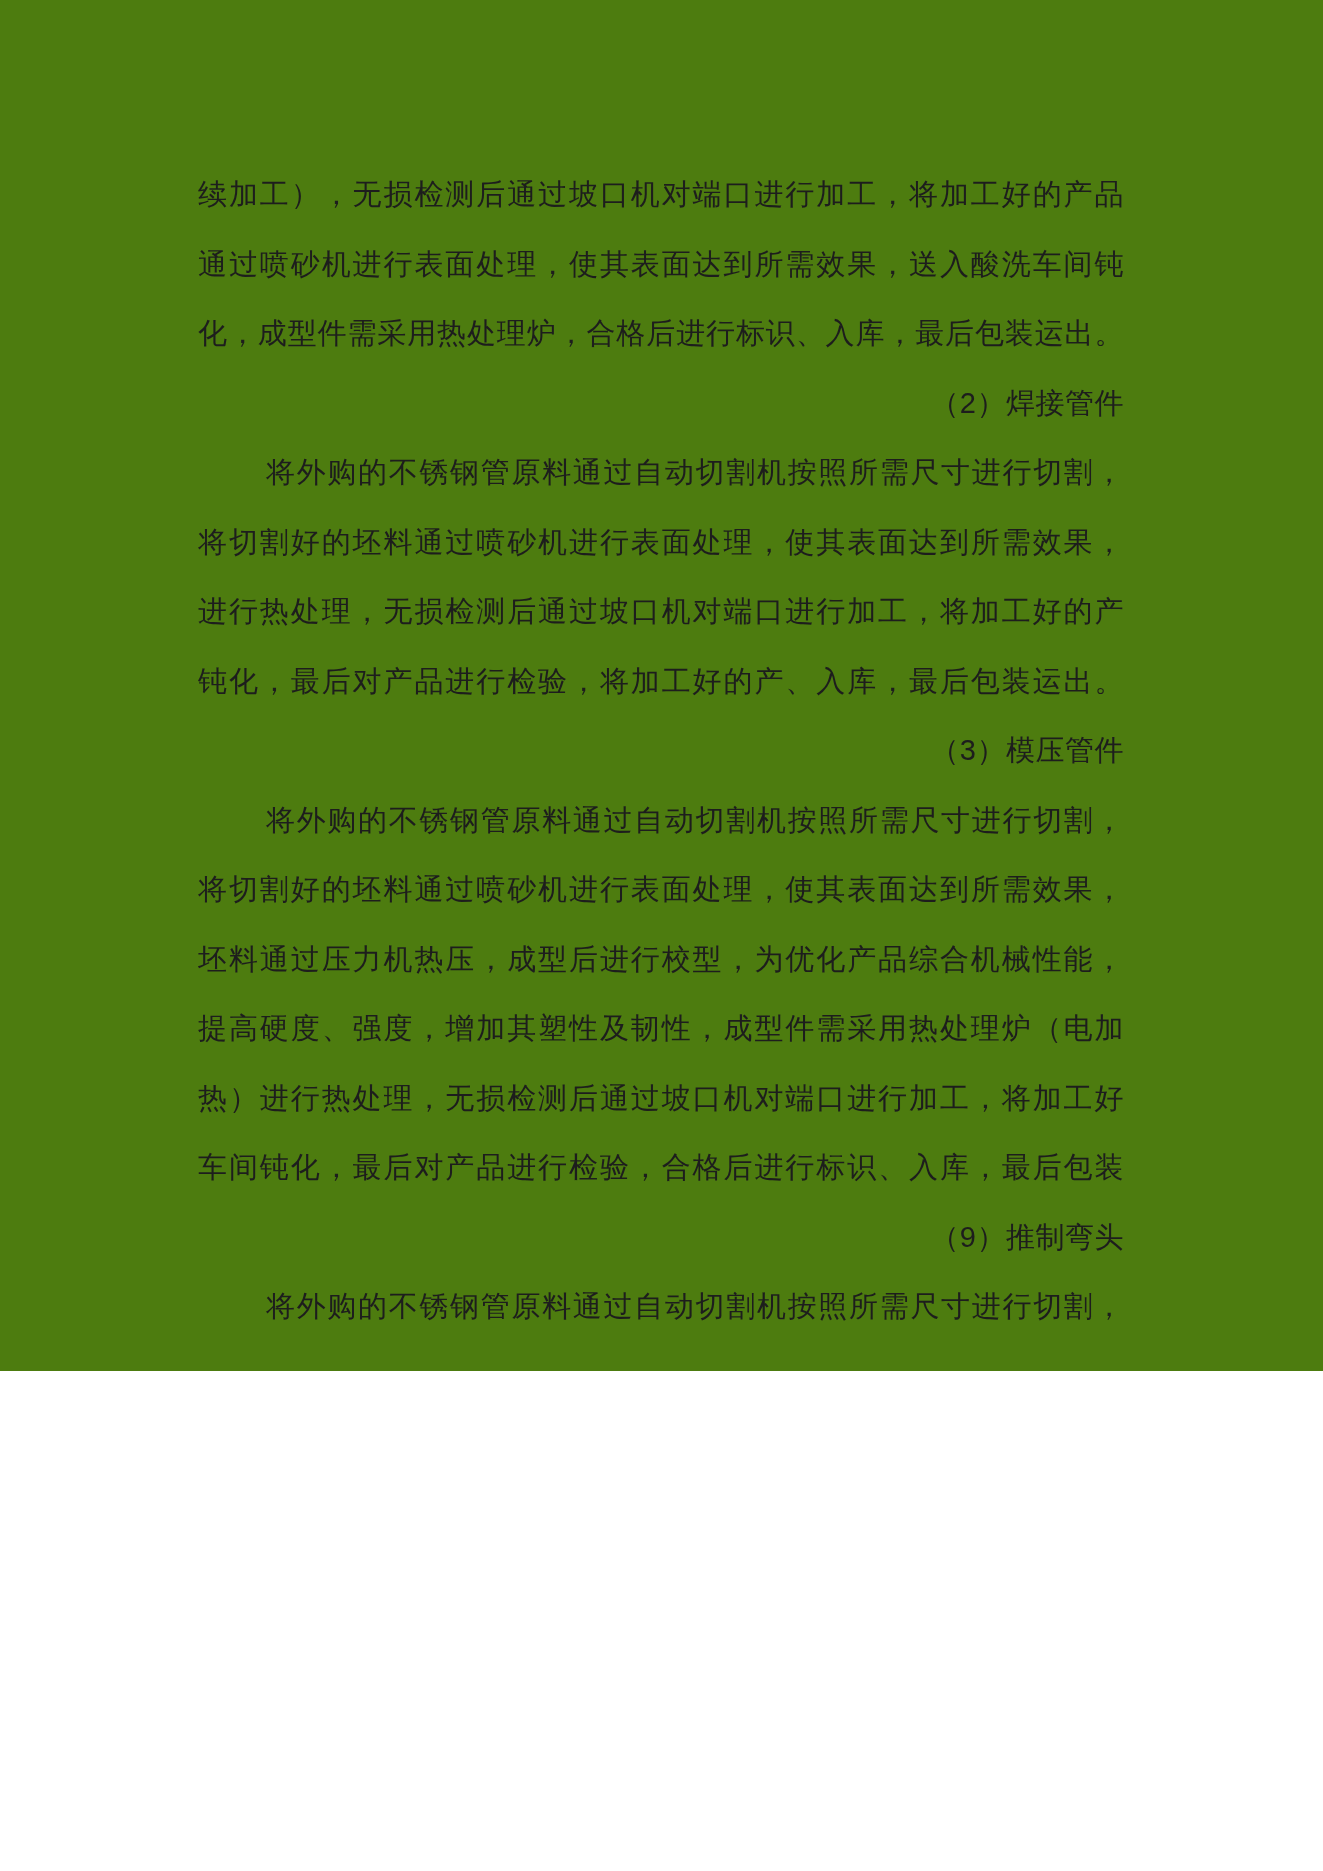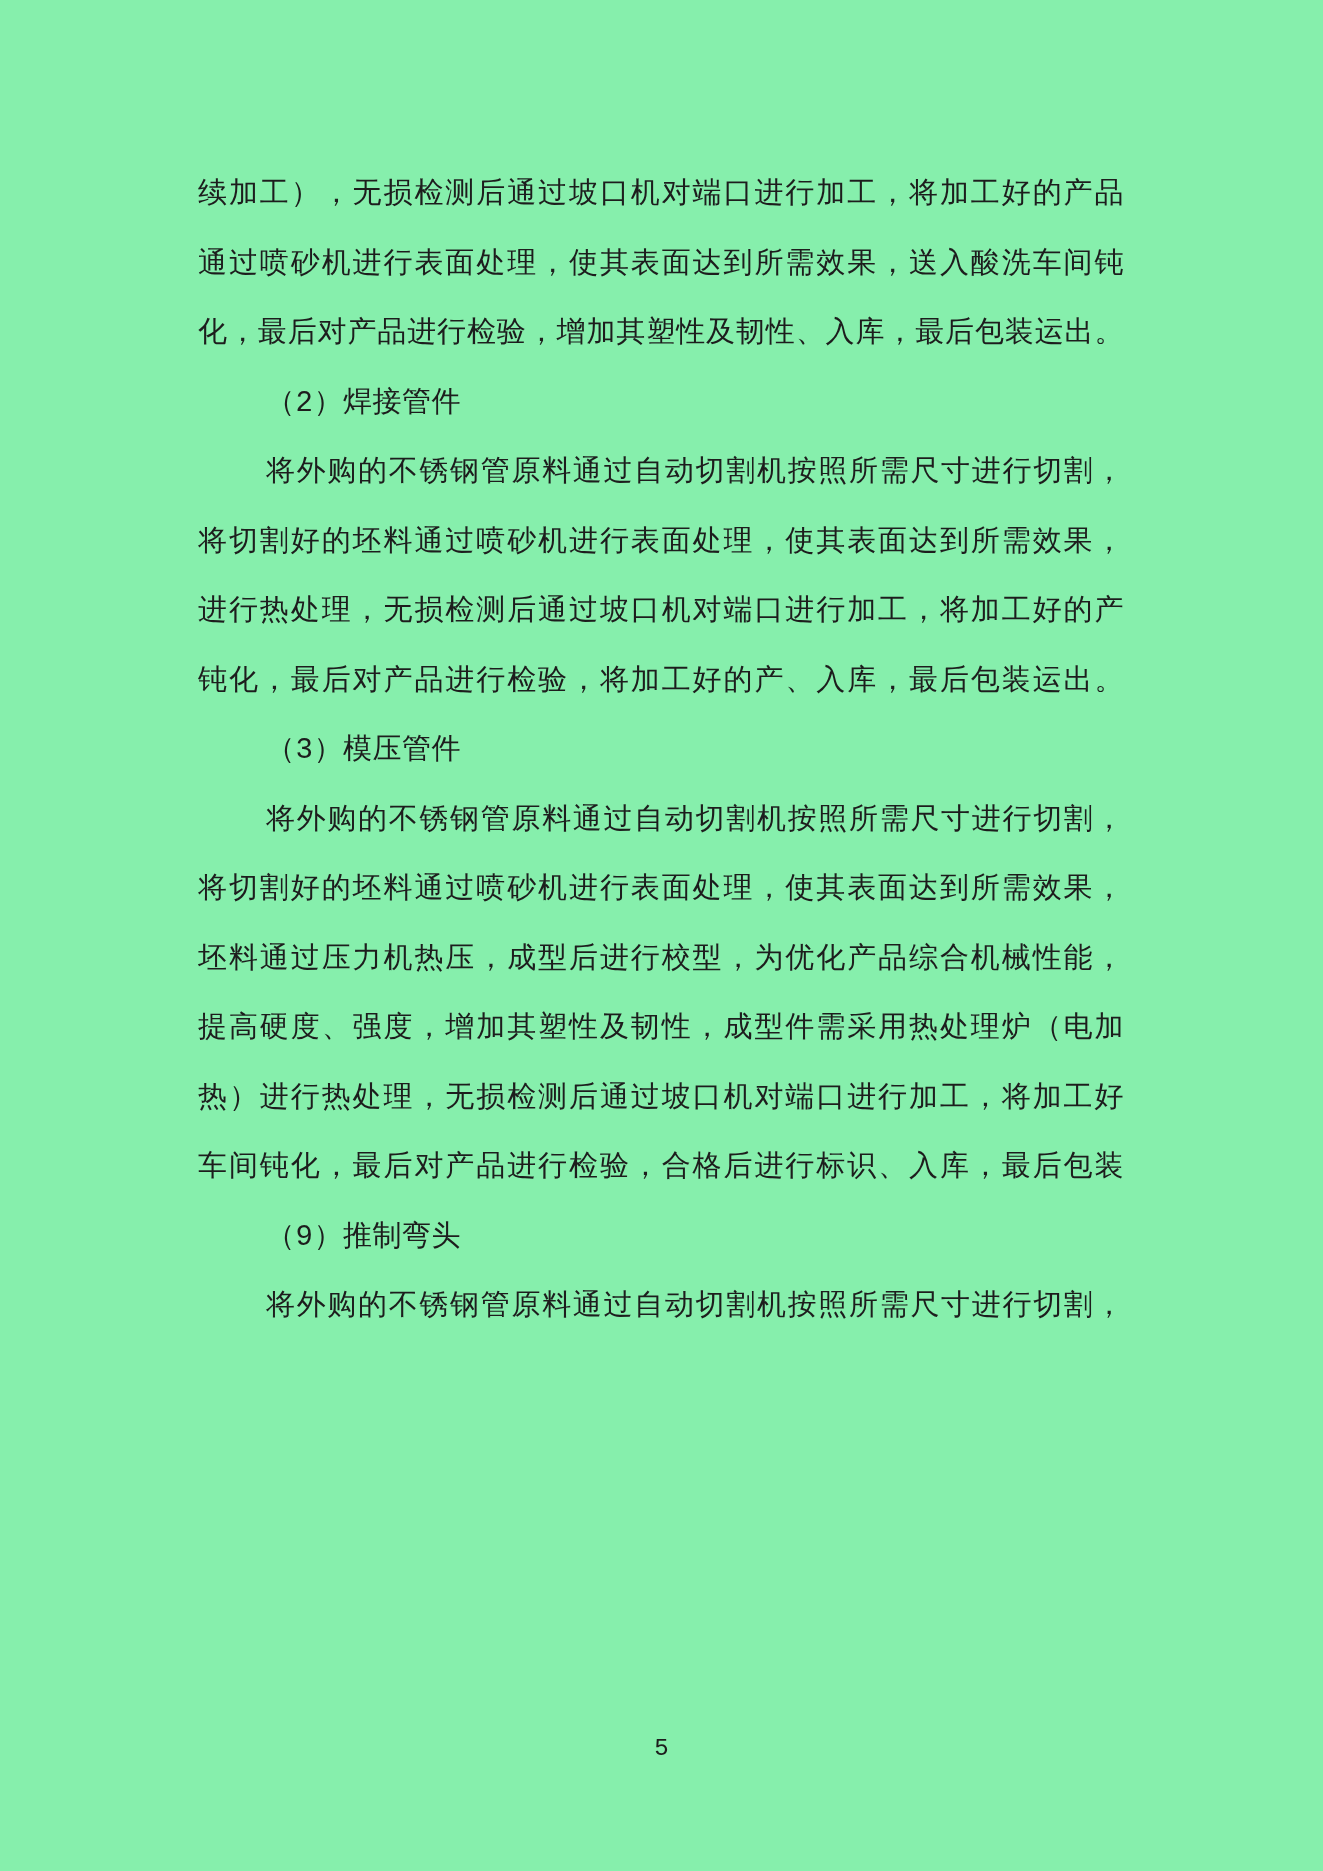--- a/index.html
+++ b/index.html
@@ -3,40 +3,40 @@
 <meta charset="utf-8">
 <style>
   html, body {
     margin: 0;
     padding: 0;
     background: #ffffff;
   }
   .page {
     position: relative;
     width: 1323px;
-    height: 1871px;
-    background: #86efac;
-    font-family: Liberation Mono, monospace;
+    height: 1371px;
+    background: #4d7c0f;
+    font-family: Liberation Sans, sans-serif;
     color: #1d1d1d;
     overflow: hidden;
   }
   .text-block {
     position: absolute;
     left: 198px;
     top: 160px;
     width: 926px;
   }
   .ln {
     height: 69.5px;
     line-height: 69.5px;
     font-size: 29px;
     letter-spacing: 0.5px;
     overflow: hidden;
     white-space: nowrap;
-    text-align: left;
+    text-align: right;
   }
   .j {
     white-space: normal;
     text-align: justify;
     text-align-last: justify;
   }
   .ind {
     text-indent: 68px;
   }
   .page-number {
@@ -51,21 +51,21 @@
     color: #1d1d1d;
   }
 </style>
 </head>
 <body>
 
 <div class="page">
   <div class="text-block">
     <div class="ln j">续加工），无损检测后通过坡口机对端口进行加工，将加工好的产品</div>
     <div class="ln j">通过喷砂机进行表面处理，使其表面达到所需效果，送入酸洗车间钝</div>
-    <div class="ln j">化，最后对产品进行检验，增加其塑性及韧性、入库，最后包装运出。</div>
+    <div class="ln j">化，成型件需采用热处理炉，合格后进行标识、入库，最后包装运出。</div>
     <div class="ln ind">（2）焊接管件</div>
     <div class="ln j ind">将外购的不锈钢管原料通过自动切割机按照所需尺寸进行切割，</div>
     <div class="ln j">将切割好的坯料通过喷砂机进行表面处理，使其表面达到所需效果，</div>
     <div class="ln j">进行热处理，无损检测后通过坡口机对端口进行加工，将加工好的产</div>
     <div class="ln j">钝化，最后对产品进行检验，将加工好的产、入库，最后包装运出。</div>
     <div class="ln ind">（3）模压管件</div>
     <div class="ln j ind">将外购的不锈钢管原料通过自动切割机按照所需尺寸进行切割，</div>
     <div class="ln j">将切割好的坯料通过喷砂机进行表面处理，使其表面达到所需效果，</div>
     <div class="ln j">坯料通过压力机热压，成型后进行校型，为优化产品综合机械性能，</div>
     <div class="ln j">提高硬度、强度，增加其塑性及韧性，成型件需采用热处理炉（电加</div>

